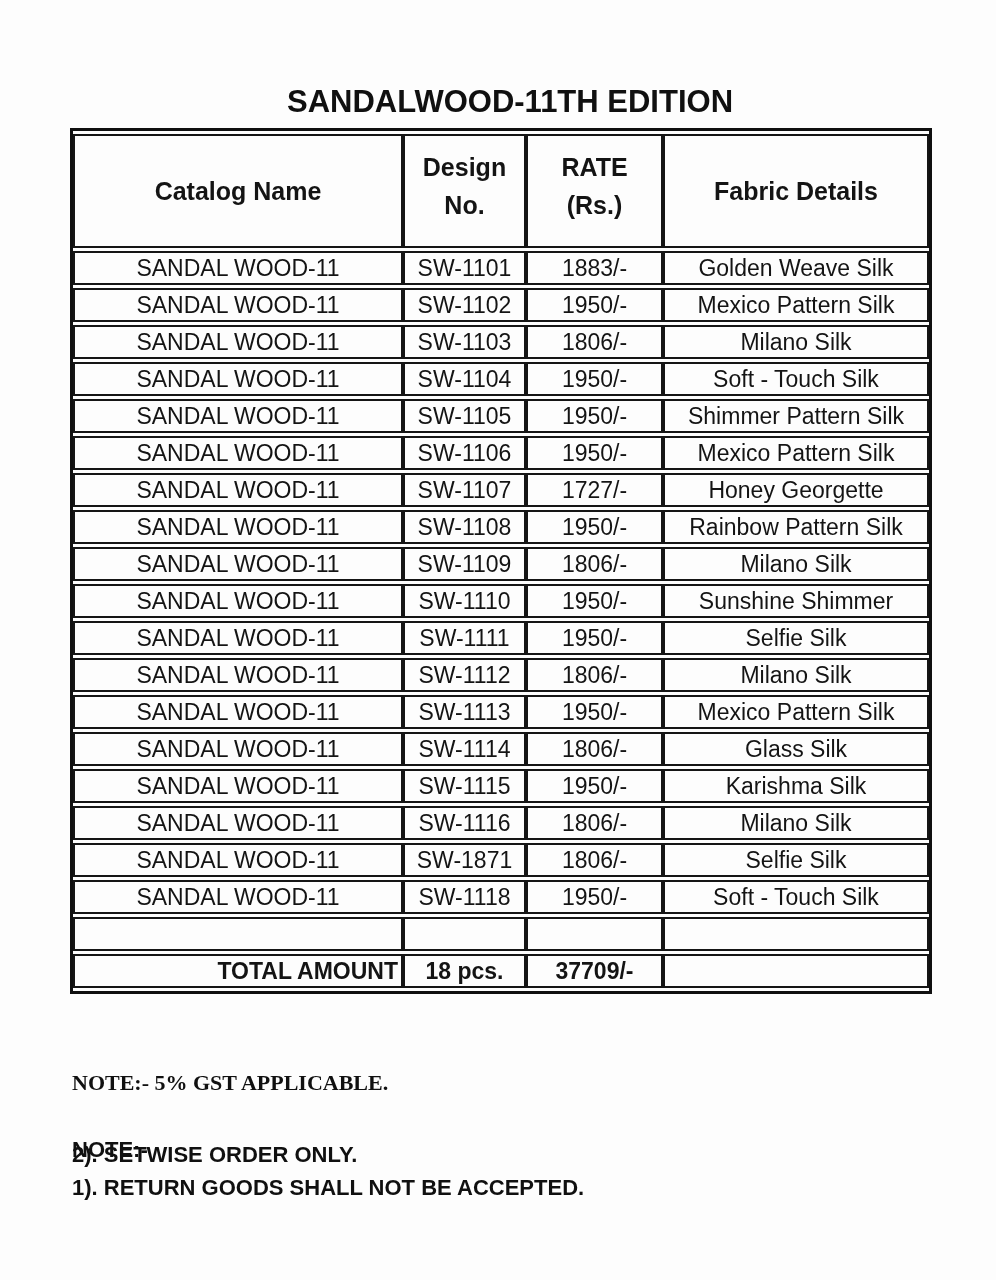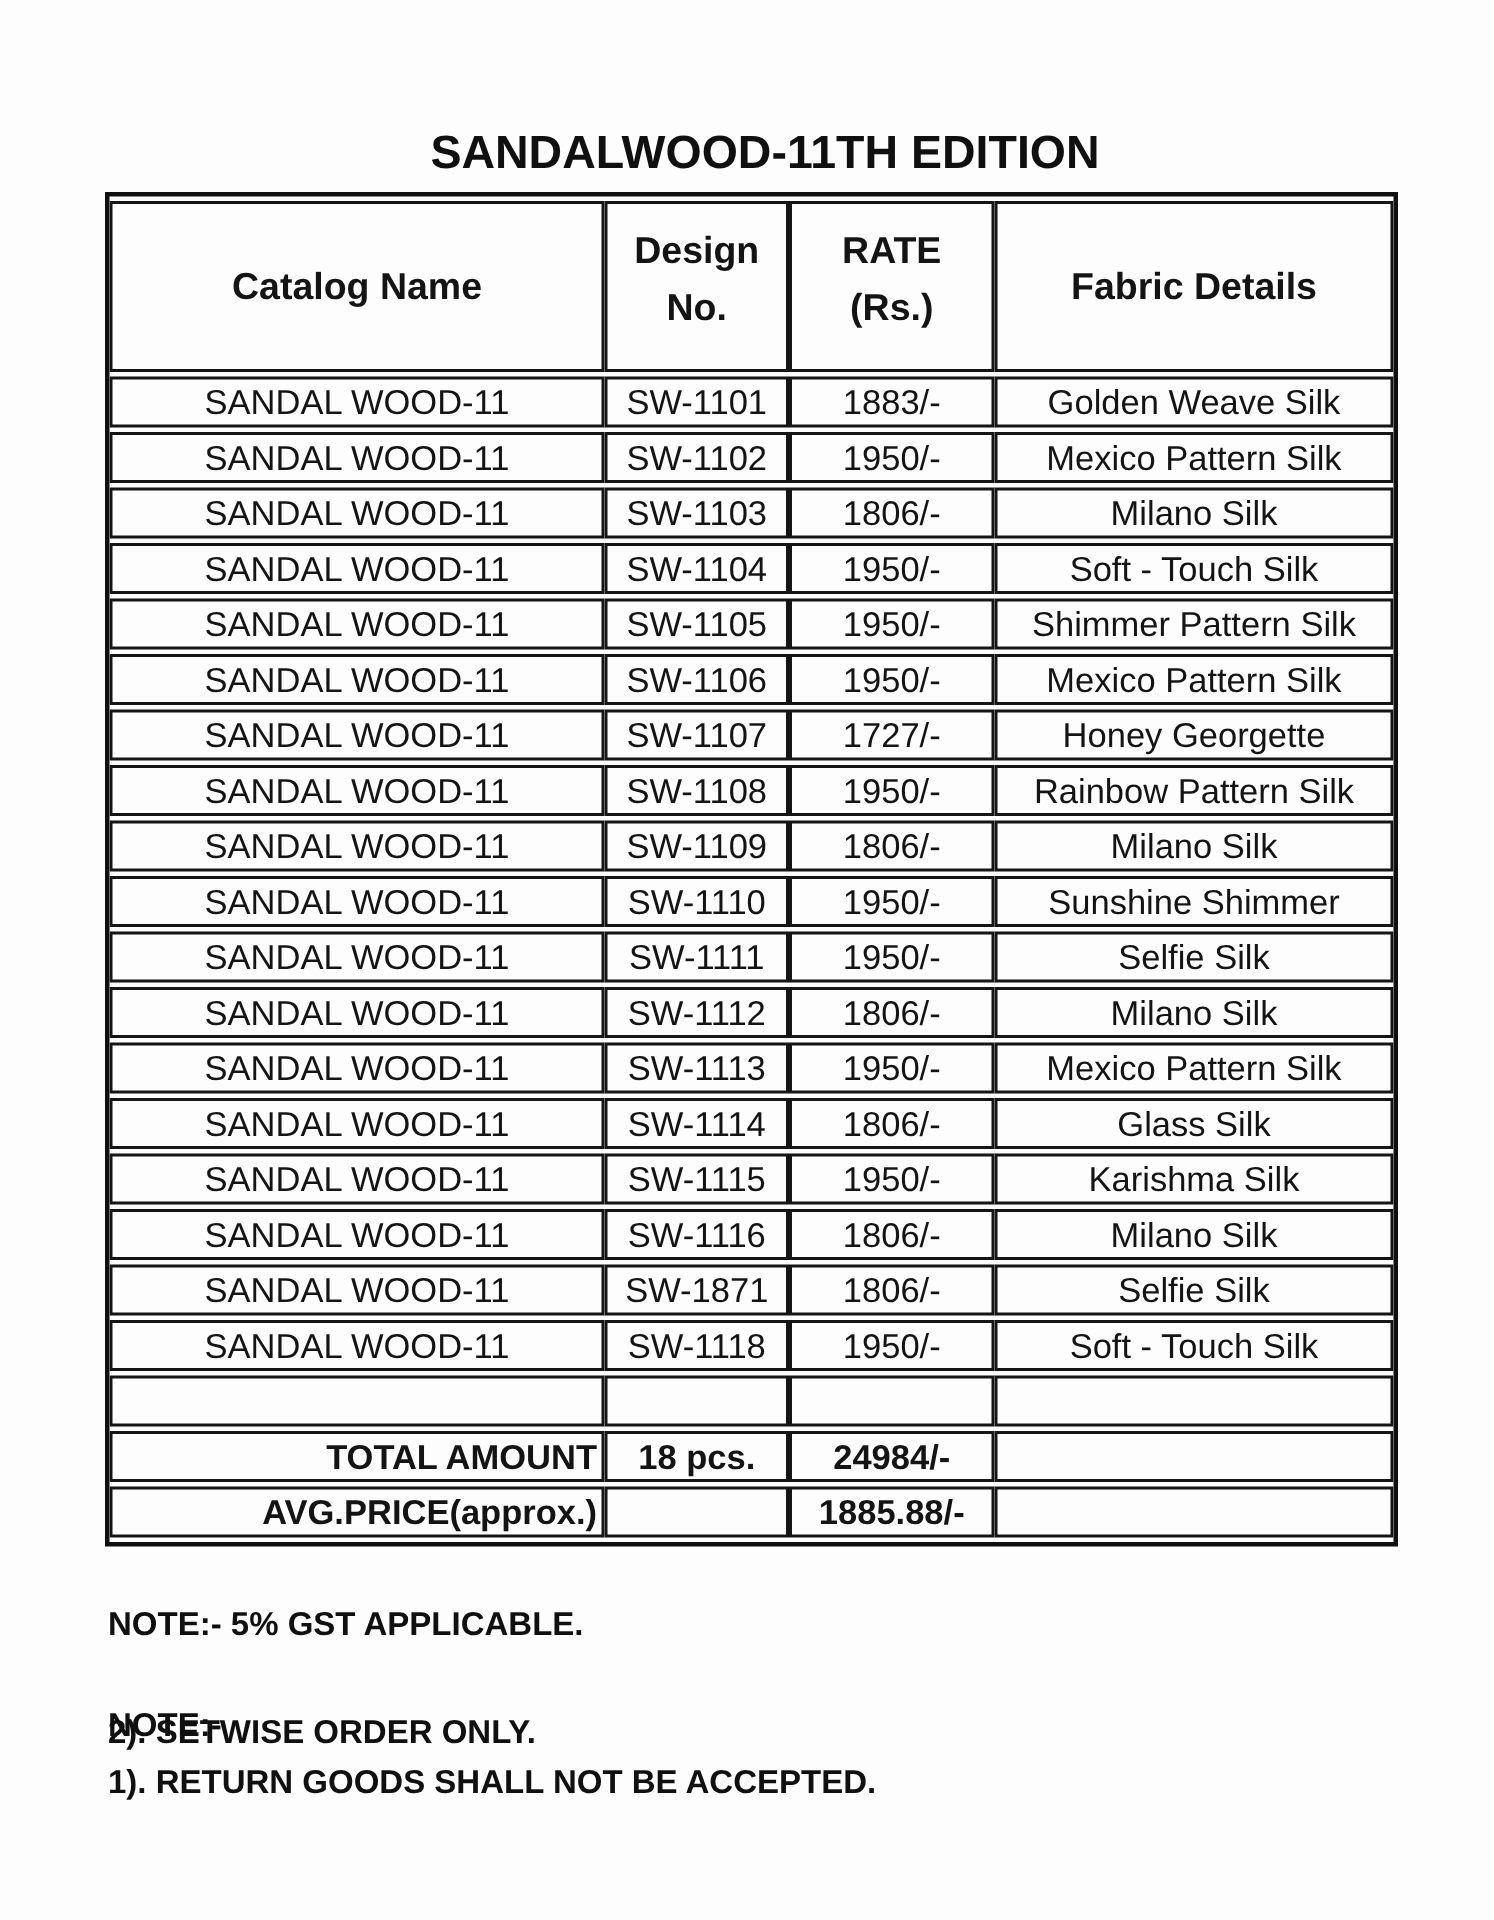--- a/index.html
+++ b/index.html
@@ -61,21 +61,21 @@
   tr.summary td { font-weight: bold; }
   td.right { text-align: right; padding-right: 3px; margin-top: 24px; }
   .note {
     position: absolute;
     left: 72px;
     font-size: 22px;
     font-weight: bold;
     color: #101010;
     white-space: nowrap;
   }
-  .note-gst    { top: 1070px; }
+  .note-gst    { top: 1070px; font-family: Liberation Serif, serif; }
   .note-head   { top: 1137px; }
   .note-item1  { top: 1175px; }
   .note-item2  { top: 1142px; }
 </style>
 </head>
 <body>
 
 <div class="page">
 
   <div class="title">SANDALWOOD-11TH EDITION</div>
@@ -232,27 +232,21 @@
     <tbody>
       <tr>
         <td></td>
         <td></td>
         <td></td>
         <td></td>
       </tr>
       <tr class="summary">
         <td class="right">TOTAL AMOUNT</td>
         <td>18 pcs.</td>
-        <td>24984/-</td>
-        <td></td>
-      </tr>
-      <tr class="summary">
-        <td class="right">AVG.PRICE(approx.)</td>
-        <td></td>
-        <td>1885.88/-</td>
+        <td>37709/-</td>
         <td></td>
       </tr>
     </tbody>
   </table>
 
   <div class="note note-gst">NOTE:- 5% GST APPLICABLE.</div>
   <div class="note note-head">NOTE:-</div>
   <div class="note note-item1">1). RETURN GOODS SHALL NOT BE ACCEPTED.</div>
   <div class="note note-item2">2). SETWISE ORDER ONLY.</div>
 

